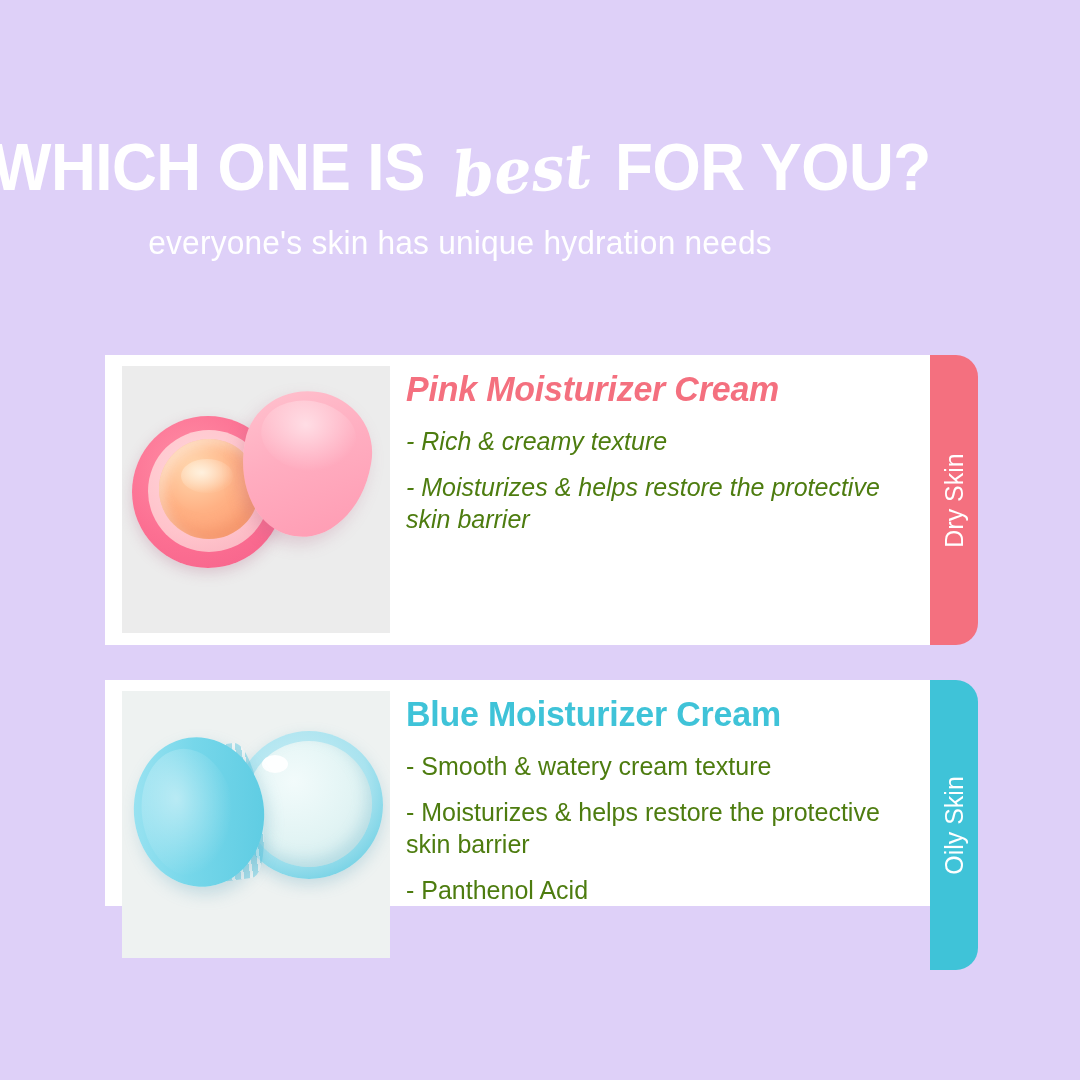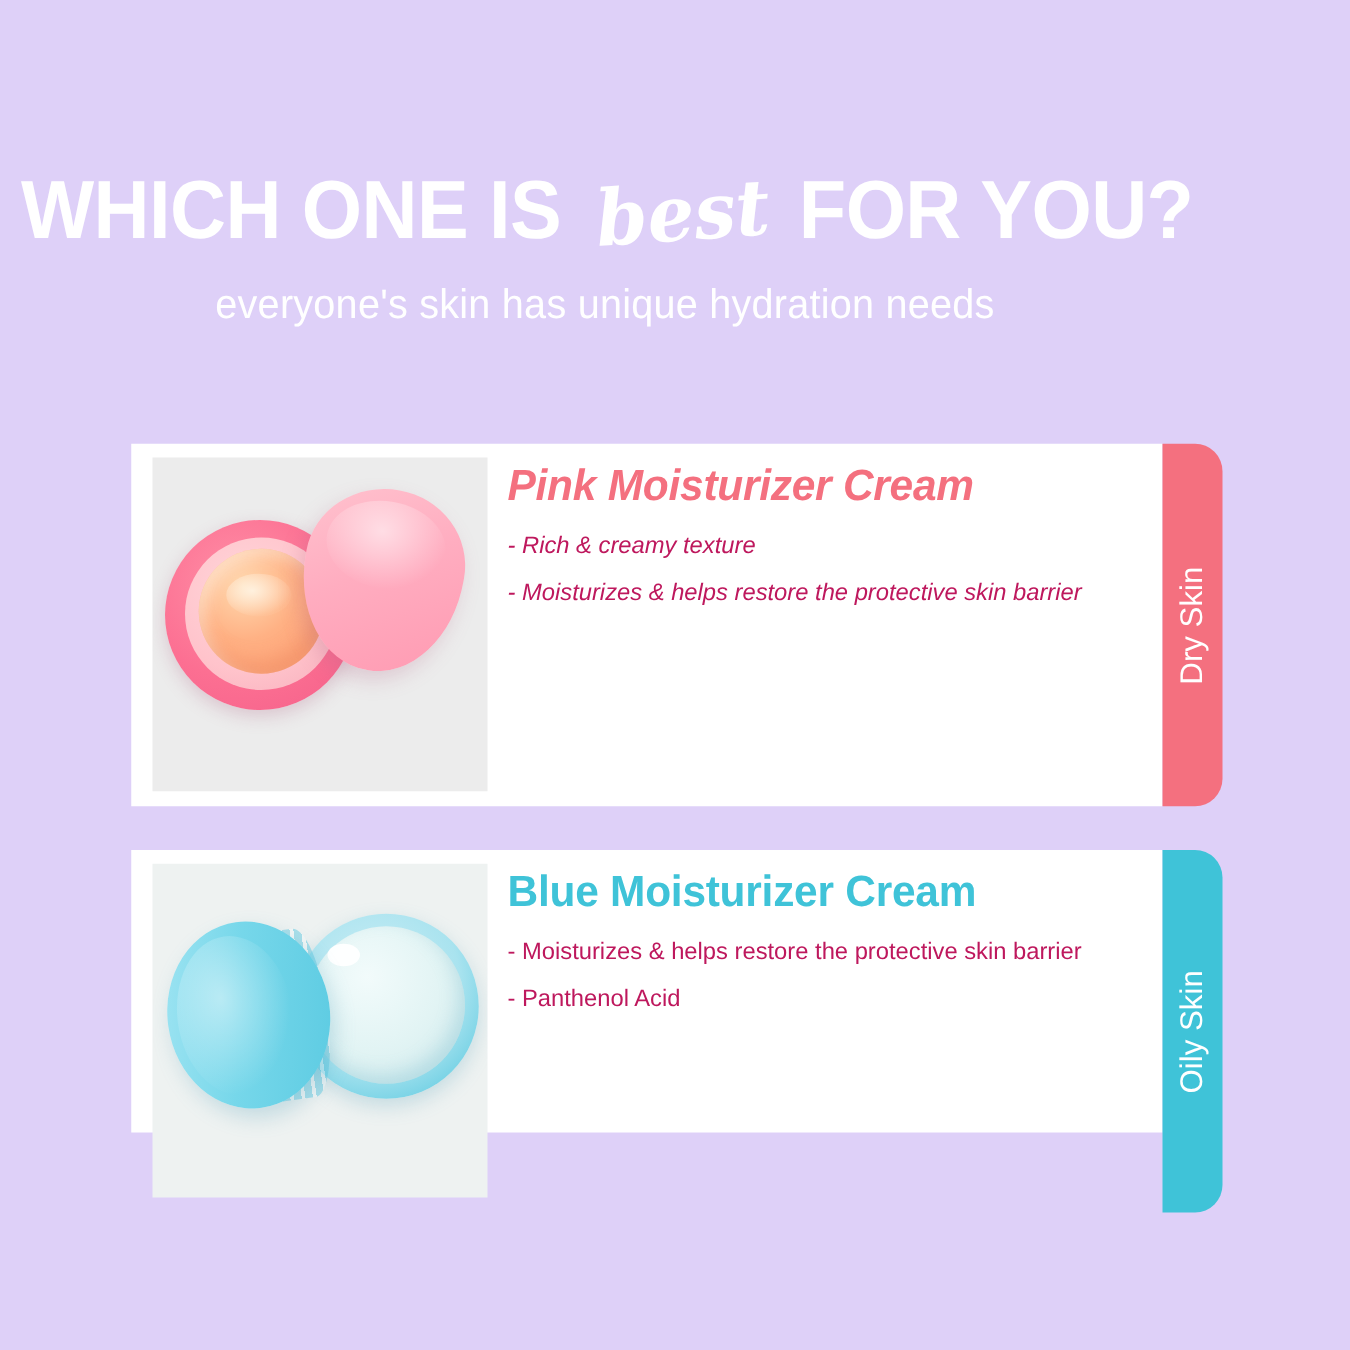--- a/index.html
+++ b/index.html
@@ -16,21 +16,20 @@
   }
 
   
   .header {
     position: absolute;
     top: 0;
     left: 0;
     width: 920px;
     padding-top: 132px;
     text-align: center;
-    padding-left: 24px;
   }
   .headline {
     display: flex;
     align-items: center;
     justify-content: center;
     gap: 0;
     white-space: nowrap;
     line-height: 1;
     height: 70px;
   }
@@ -238,23 +237,23 @@
   #card-0 .product-title { color: #f4707f; }
   #card-1 .product-title { color: #3fc3d8; }
 
   .bullets {
     list-style: none;
     margin: 0;
     padding: 0;
   }
   .bullets li {
     font-family: "Liberation Sans", sans-serif;
-    font-size: 19px;
+    font-size: 25px;
     line-height: 1.28;
-    color: #be185d;
+    color: #4d7c0f;
     margin-bottom: 14px;
     max-width: 480px;
   }
 
   
   .tab {
     position: absolute;
     left: 930px;
     width: 48px;
     border-radius: 0 22px 22px 0;
@@ -306,20 +305,21 @@
 <div class="card" id="card-1">
   <div class="thumb">
     <div class="jar-blue-base"></div>
     <div class="jar-blue-cream"></div>
     <div class="jar-blue-ribs"></div>
     <div class="jar-blue-lid"></div>
   </div>
   <div class="card-body">
     <h2 class="product-title">Blue Moisturizer Cream</h2>
     <ul class="bullets">
+      <li>- Smooth &amp; watery cream texture</li>
       <li>- Moisturizes &amp; helps restore the protective skin barrier</li>
       <li>- Panthenol Acid</li>
     </ul>
   </div>
 </div>
 <div class="tab" id="tab-1">
   <span class="tab-label">Oily Skin</span>
 </div>
 
 </body></html>

